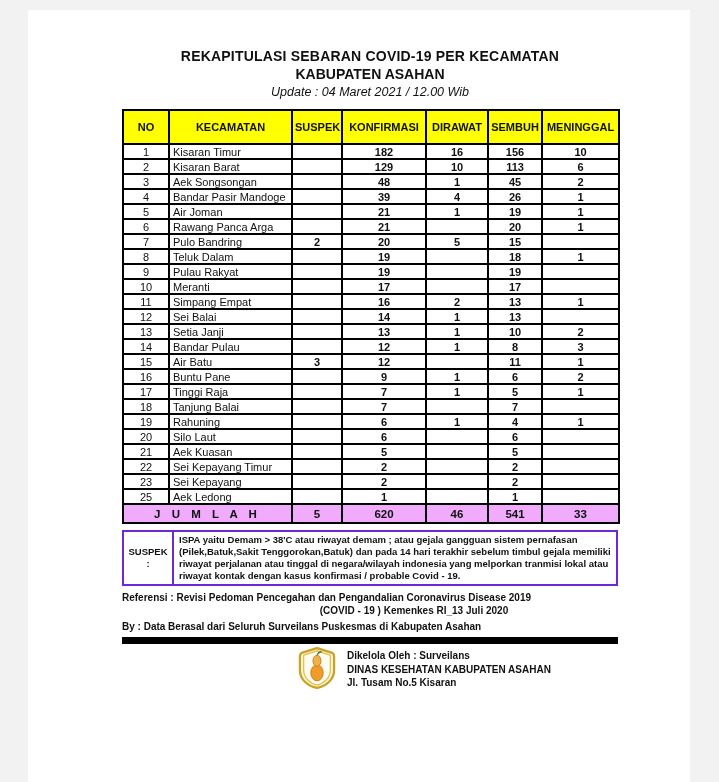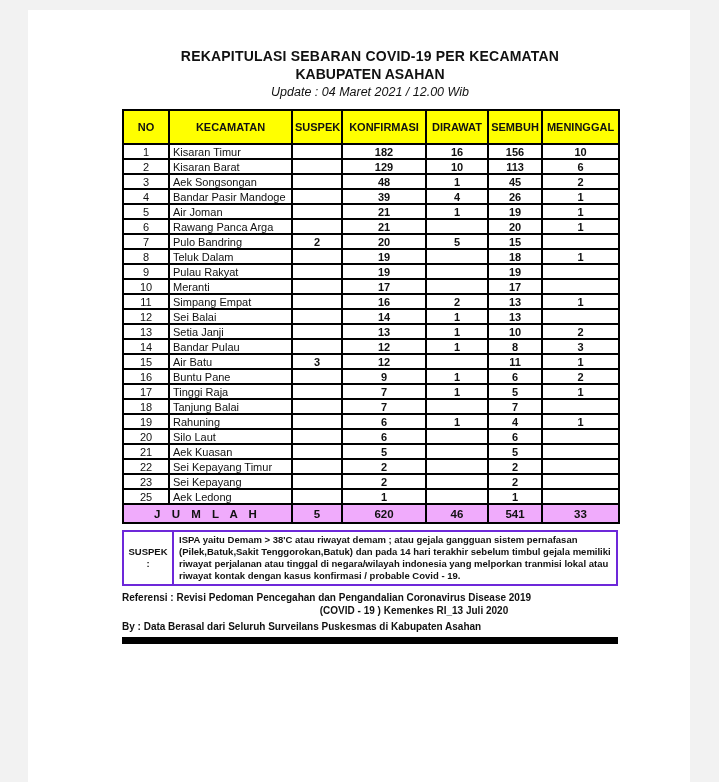--- a/index.html
+++ b/index.html
@@ -350,15 +350,29 @@
       <div>
         <span>Referensi  :</span>
         <span>Revisi Pedoman Pencegahan dan Pengandalian Coronavirus Disease 2019</span>
       </div>
       <div class="ref-line2">(COVID - 19 ) Kemenkes RI_13 Juli 2020</div>
       <div class="by-line">By : Data Berasal dari Seluruh Surveilans Puskesmas di Kabupaten Asahan</div>
     </div>
 
     <div class="black-bar"></div>
 
+    <div class="footer">
+      <svg class="logo" viewBox="0 0 40 44" xmlns="http://www.w3.org/2000/svg">
+        <path d="M20 1 L36 6 C38 7 38 8 38 10 V24 C38 34 30 41 20 43 C10 41 2 34 2 24 V10 C2 8 2 7 4 6 Z" fill="#fdf6dc" stroke="#c9a227" stroke-width="2.4"></path>
+        <path d="M20 4 L34 8.5 V24 C34 32 28 38 20 40 C12 38 6 32 6 24 V8.5 Z" fill="#fffdf2" stroke="#e8b832" stroke-width="1.2"></path>
+        <ellipse cx="20" cy="27" rx="6.5" ry="8.5" fill="#f09b2a" stroke="#c97d15" stroke-width="1"></ellipse>
+        <ellipse cx="20" cy="14.5" rx="4.2" ry="5.8" fill="#f0b24a" stroke="#c97d15" stroke-width="1"></ellipse>
+        <path d="M20 8 q2.5 -3.5 5 -3" stroke="#3a7d2c" stroke-width="1.4" fill="none"></path>
+      </svg>
+      <div class="footer-text">
+        <div>Dikelola Oleh : Surveilans</div>
+        <div>DINAS KESEHATAN KABUPATEN ASAHAN</div>
+        <div>Jl. Tusam No.5 Kisaran</div>
+      </div>
+    </div>
 
   </div>
 </div>
 
 </body></html>

